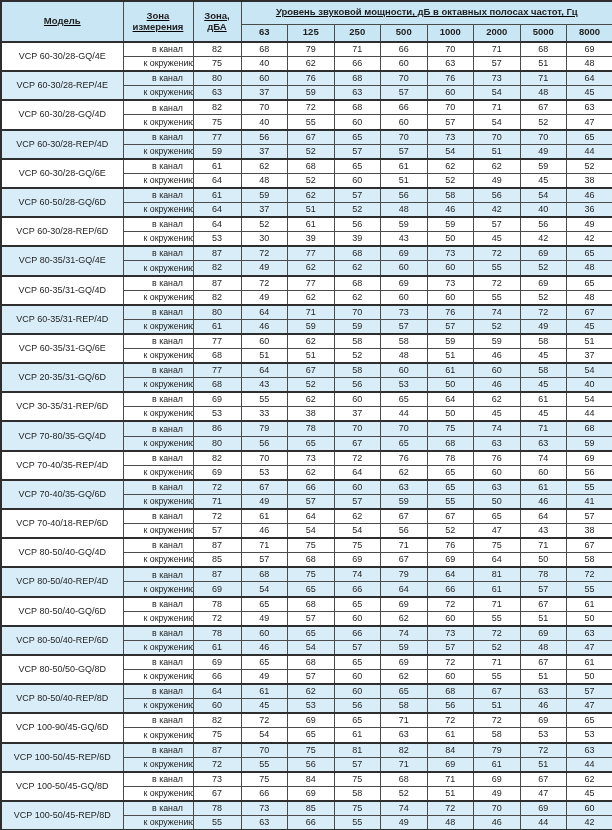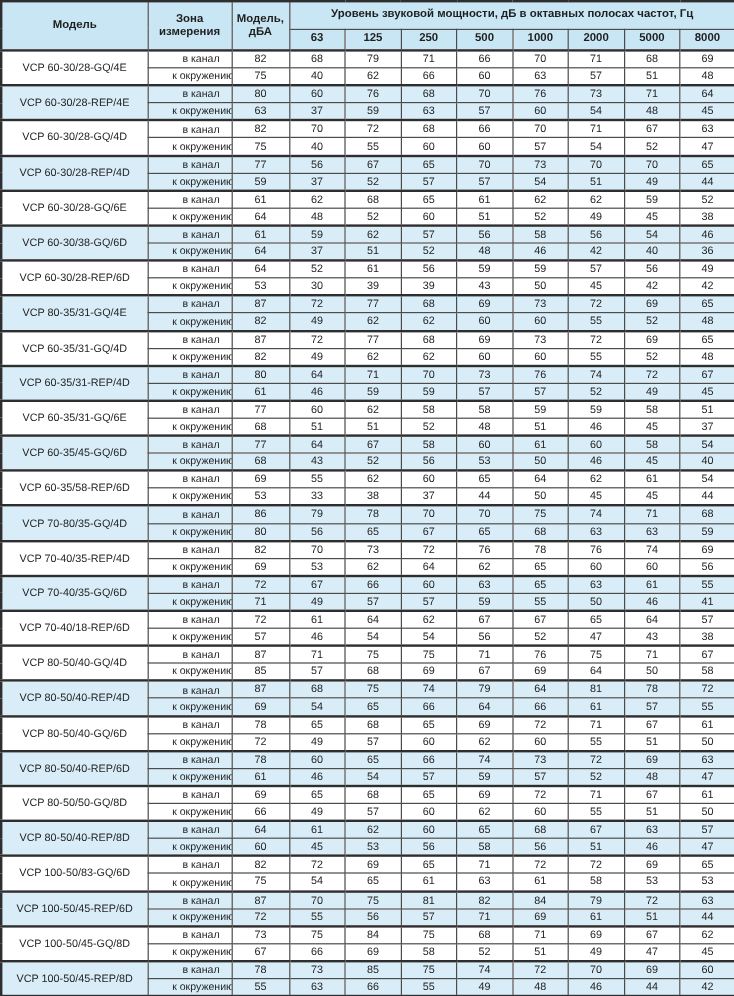--- a/index.html
+++ b/index.html
@@ -30,21 +30,21 @@
     overflow: hidden;
     white-space: nowrap;
   }
   thead th {
     background: #c9e6f5;
     font-weight: bold;
     font-size: 9.5px;
     line-height: 1.15;
     white-space: normal;
   }
-  thead tr.hrow-1 { height: 23px; }
+  thead tr.hrow-1 { height: 23px; text-decoration: underline; }
   thead tr.hrow-2 { height: 18px; }
   thead tr.hrow-2 th { border-top: 1px solid #4b4b4b; }
   thead { border-bottom: 2px solid #2e2e2e; }
 
   tbody tr { height: 14.6px; }
   tbody td {
     font-size: 9px;
     line-height: 1;
     background: #ffffff;
   }
@@ -71,21 +71,21 @@
         <col style="width:46.5px">
       <col style="width:46.5px">
         <col style="width:46.5px">
         <col style="width:46.5px">
         <col style="width:46.5px">
     </colgroup>
     <thead>
       <tr class="hrow-1">
         <th rowspan="2">Модель</th>
         <th rowspan="2">Зона измерения</th>
-        <th rowspan="2">Модель, дБА</th>
+        <th rowspan="2">Зона, дБА</th>
         <th colspan="8">Уровень звуковой мощности, дБ в октавных полосах частот, Гц</th>
       </tr>
       <tr class="hrow-2">
           <th>63</th>
           <th>125</th>
           <th>250</th>
           <th>500</th>
           <th>1000</th>
           <th>2000</th>
           <th>5000</th>
@@ -212,21 +212,21 @@
           <td>48</td>
           <td>52</td>
           <td>60</td>
           <td>51</td>
           <td>52</td>
           <td>49</td>
           <td>45</td>
           <td>38</td>
         </tr>
         <tr class="block-start shaded">
-          <td rowspan="2" class="model-cell">VCP 60-30/38-GQ/6D</td>
+          <td rowspan="2" class="model-cell">VCP 60-50/28-GQ/6D</td>
           <td class="zone-cell">в канал</td>
           <td>61</td>
           <td>59</td>
           <td>62</td>
           <td>57</td>
           <td>56</td>
           <td>58</td>
           <td>56</td>
           <td>54</td>
           <td>46</td>
@@ -362,21 +362,21 @@
           <td>51</td>
           <td>51</td>
           <td>52</td>
           <td>48</td>
           <td>51</td>
           <td>46</td>
           <td>45</td>
           <td>37</td>
         </tr>
         <tr class="block-start shaded">
-          <td rowspan="2" class="model-cell">VCP 60-35/45-GQ/6D</td>
+          <td rowspan="2" class="model-cell">VCP 20-35/31-GQ/6D</td>
           <td class="zone-cell">в канал</td>
           <td>77</td>
           <td>64</td>
           <td>67</td>
           <td>58</td>
           <td>60</td>
           <td>61</td>
           <td>60</td>
           <td>58</td>
           <td>54</td>
@@ -387,21 +387,21 @@
           <td>43</td>
           <td>52</td>
           <td>56</td>
           <td>53</td>
           <td>50</td>
           <td>46</td>
           <td>45</td>
           <td>40</td>
         </tr>
         <tr class="block-start">
-          <td rowspan="2" class="model-cell">VCP 60-35/58-REP/6D</td>
+          <td rowspan="2" class="model-cell">VCP 30-35/31-REP/6D</td>
           <td class="zone-cell">в канал</td>
           <td>69</td>
           <td>55</td>
           <td>62</td>
           <td>60</td>
           <td>65</td>
           <td>64</td>
           <td>62</td>
           <td>61</td>
           <td>54</td>
@@ -662,21 +662,21 @@
           <td>45</td>
           <td>53</td>
           <td>56</td>
           <td>58</td>
           <td>56</td>
           <td>51</td>
           <td>46</td>
           <td>47</td>
         </tr>
         <tr class="block-start">
-          <td rowspan="2" class="model-cell">VCP 100-50/83-GQ/6D</td>
+          <td rowspan="2" class="model-cell">VCP 100-90/45-GQ/6D</td>
           <td class="zone-cell">в канал</td>
           <td>82</td>
           <td>72</td>
           <td>69</td>
           <td>65</td>
           <td>71</td>
           <td>72</td>
           <td>72</td>
           <td>69</td>
           <td>65</td>

